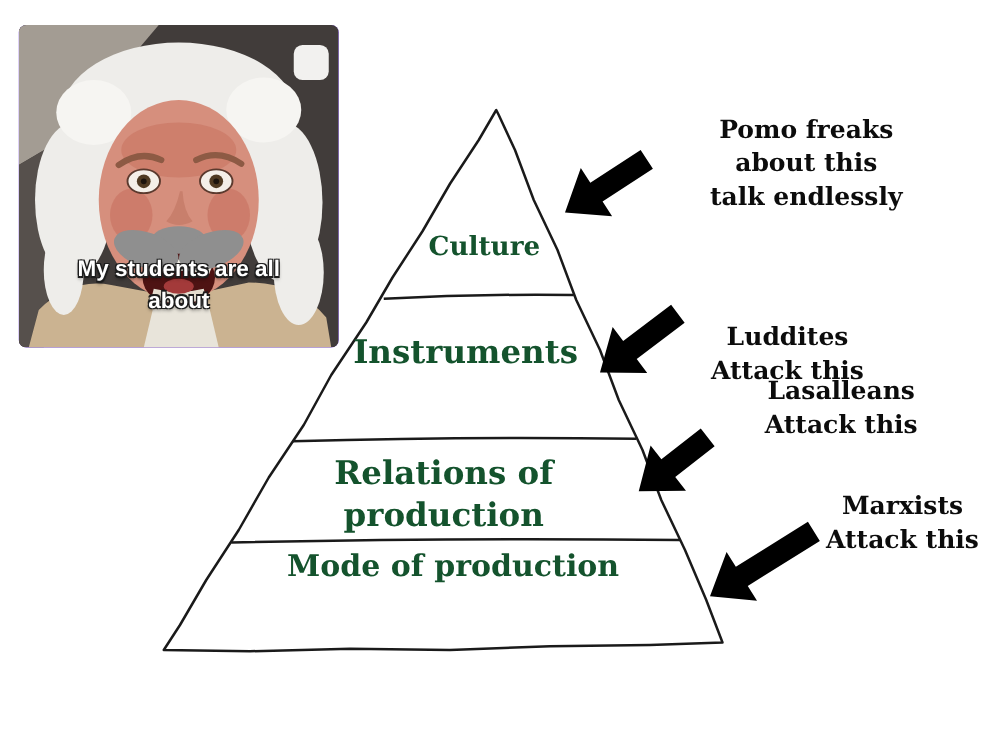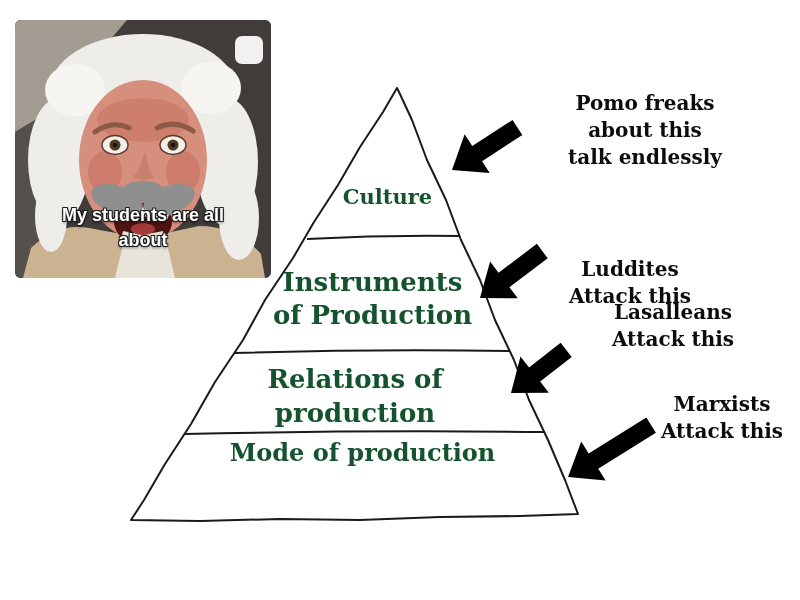--- a/index.html
+++ b/index.html
@@ -122,21 +122,20 @@
     <polygon fill="#000000" points="0,0 30,-23 30,-9 78,-9 78,9 30,9 30,23" transform="translate(480,298) rotate(-37)"></polygon>
     <polygon fill="#000000" points="0,0 30,-23 30,-9 70,-9 70,9 30,9 30,23" transform="translate(511,393) rotate(-38)"></polygon>
     <polygon fill="#000000" points="0,0 30,-23 30,-9 98,-9 98,9 30,9 30,23" transform="translate(568,477) rotate(-32)"></polygon>
   </svg>
 
   <div class="pyr-label lab-culture">
     <div>Culture</div>
   </div>
   <div class="pyr-label lab-instruments">
     <div>Instruments</div>
-    <div>of Production</div>
   </div>
   <div class="pyr-label lab-mode">
     <div>Mode of production</div>
   </div>
   <div class="pyr-label lab-relations">
     <div>Relations of</div>
     <div>production</div>
   </div>
 
   <div class="annot an-pomo">

